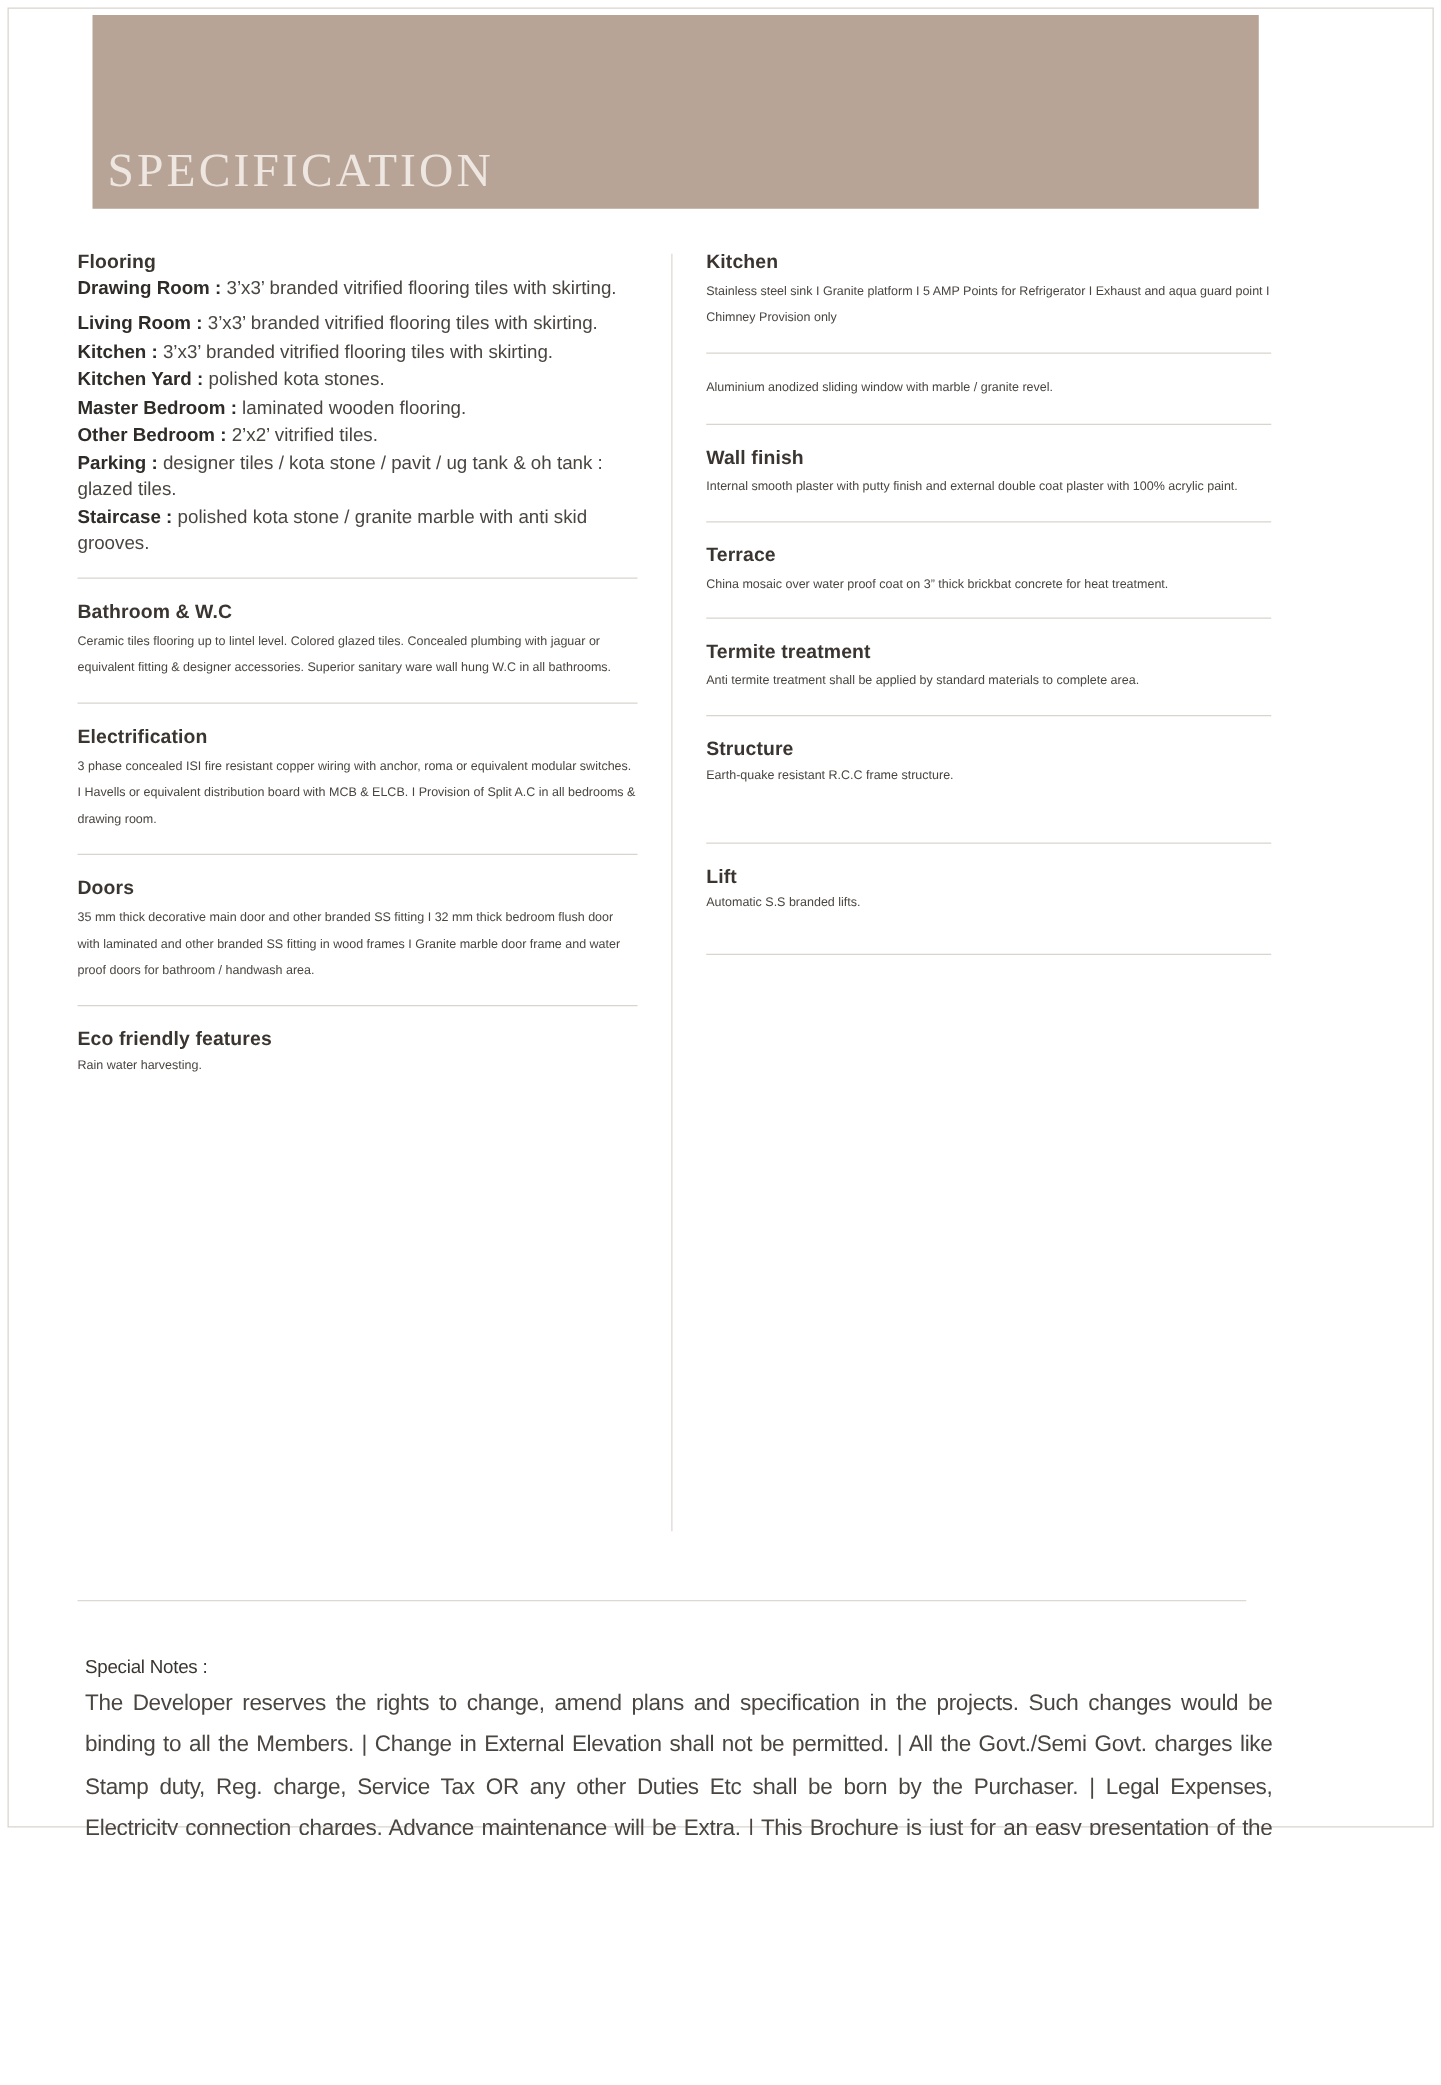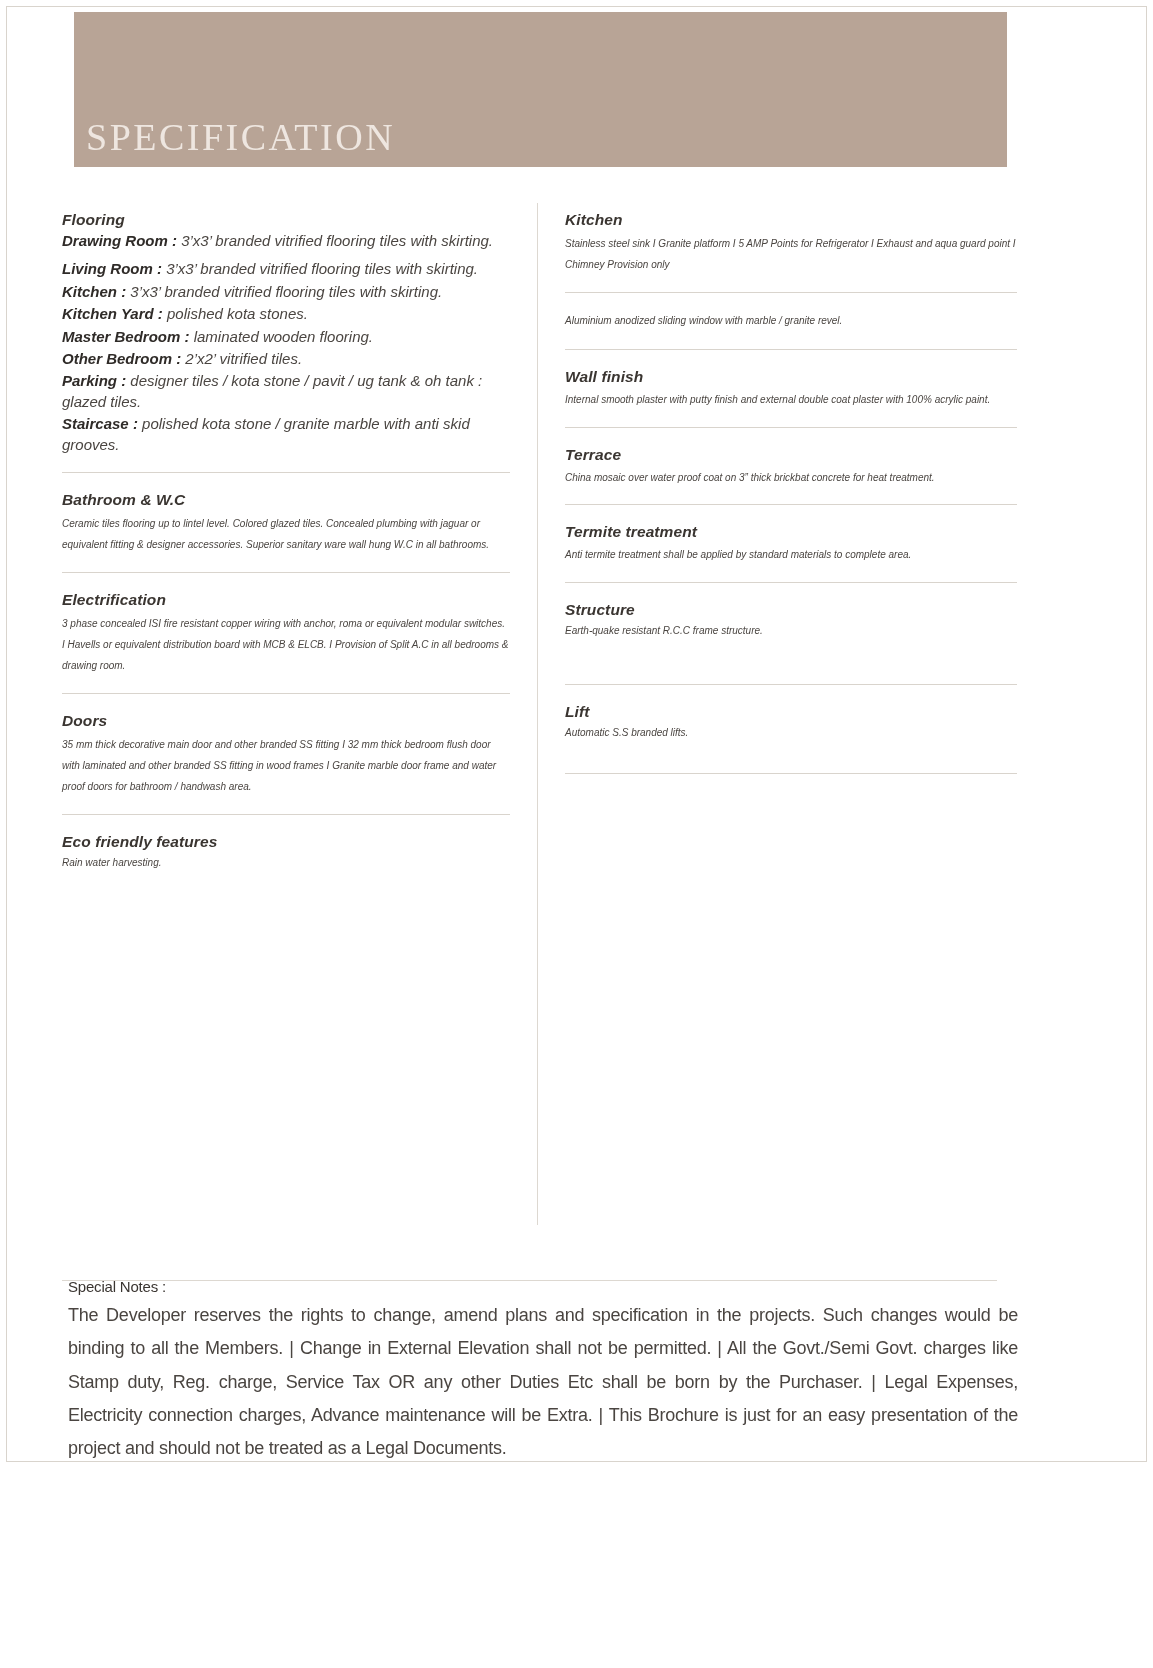--- a/index.html
+++ b/index.html
@@ -67,21 +67,21 @@
   .col-divider {
     position: absolute;
     left: 537px;
     top: 8px;
     width: 1px;
     height: 1022px;
     background: #ddd8d1;
   }
 
   
-  .section { margin: 16px 0 0 0; font-style: italic; }
+  .section { margin: 6px 0 0 0; }
   .rule {
     height: 1px;
     background: #d9d4cd;
     margin: 17px 0 18px 0;
   }
 
   h3.sec-head {
     margin: 0 0 5px 0;
     font-size: 15.5px;
     font-weight: 600;
@@ -124,21 +124,21 @@
     position: absolute;
     left: 62px;
     top: 1280px;
     width: 935px;
     height: 1px;
     background: #ddd8d1;
   }
   .notes {
     position: absolute;
     left: 68px;
-    top: 1278px;
+    top: 1325px;
     width: 950px;
   }
   .notes-title {
     margin: 0 0 4px 0;
     font-size: 15px;
     font-weight: 400;
     color: #3a3531;
     letter-spacing: -0.2px;
   }
   .notes-body {

